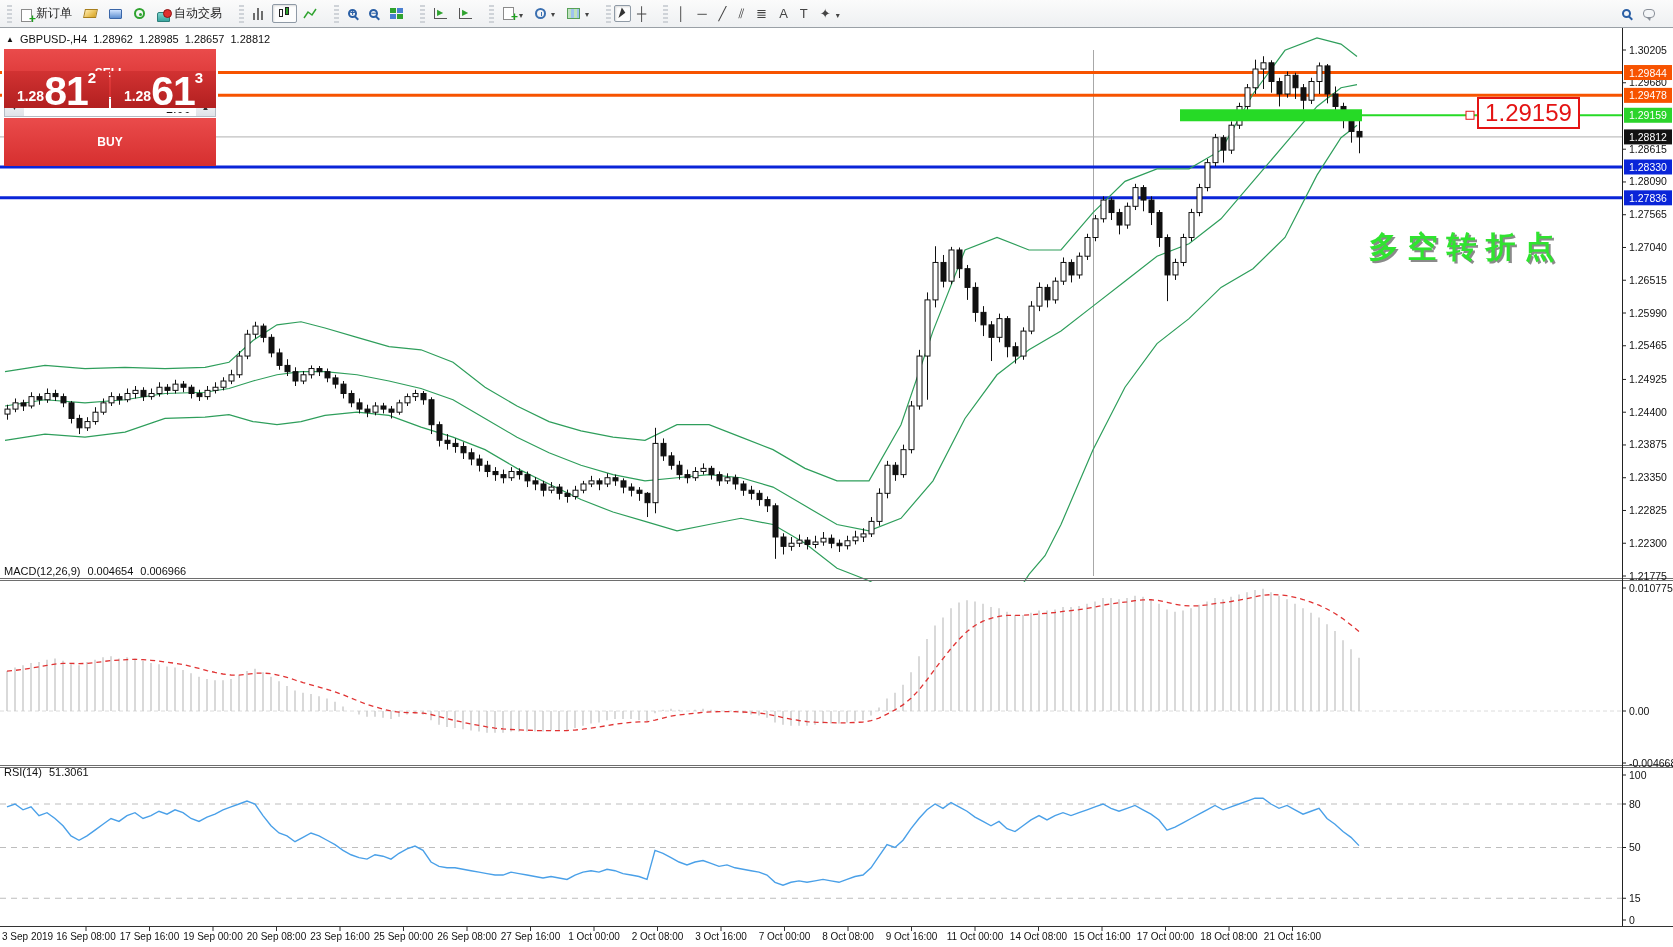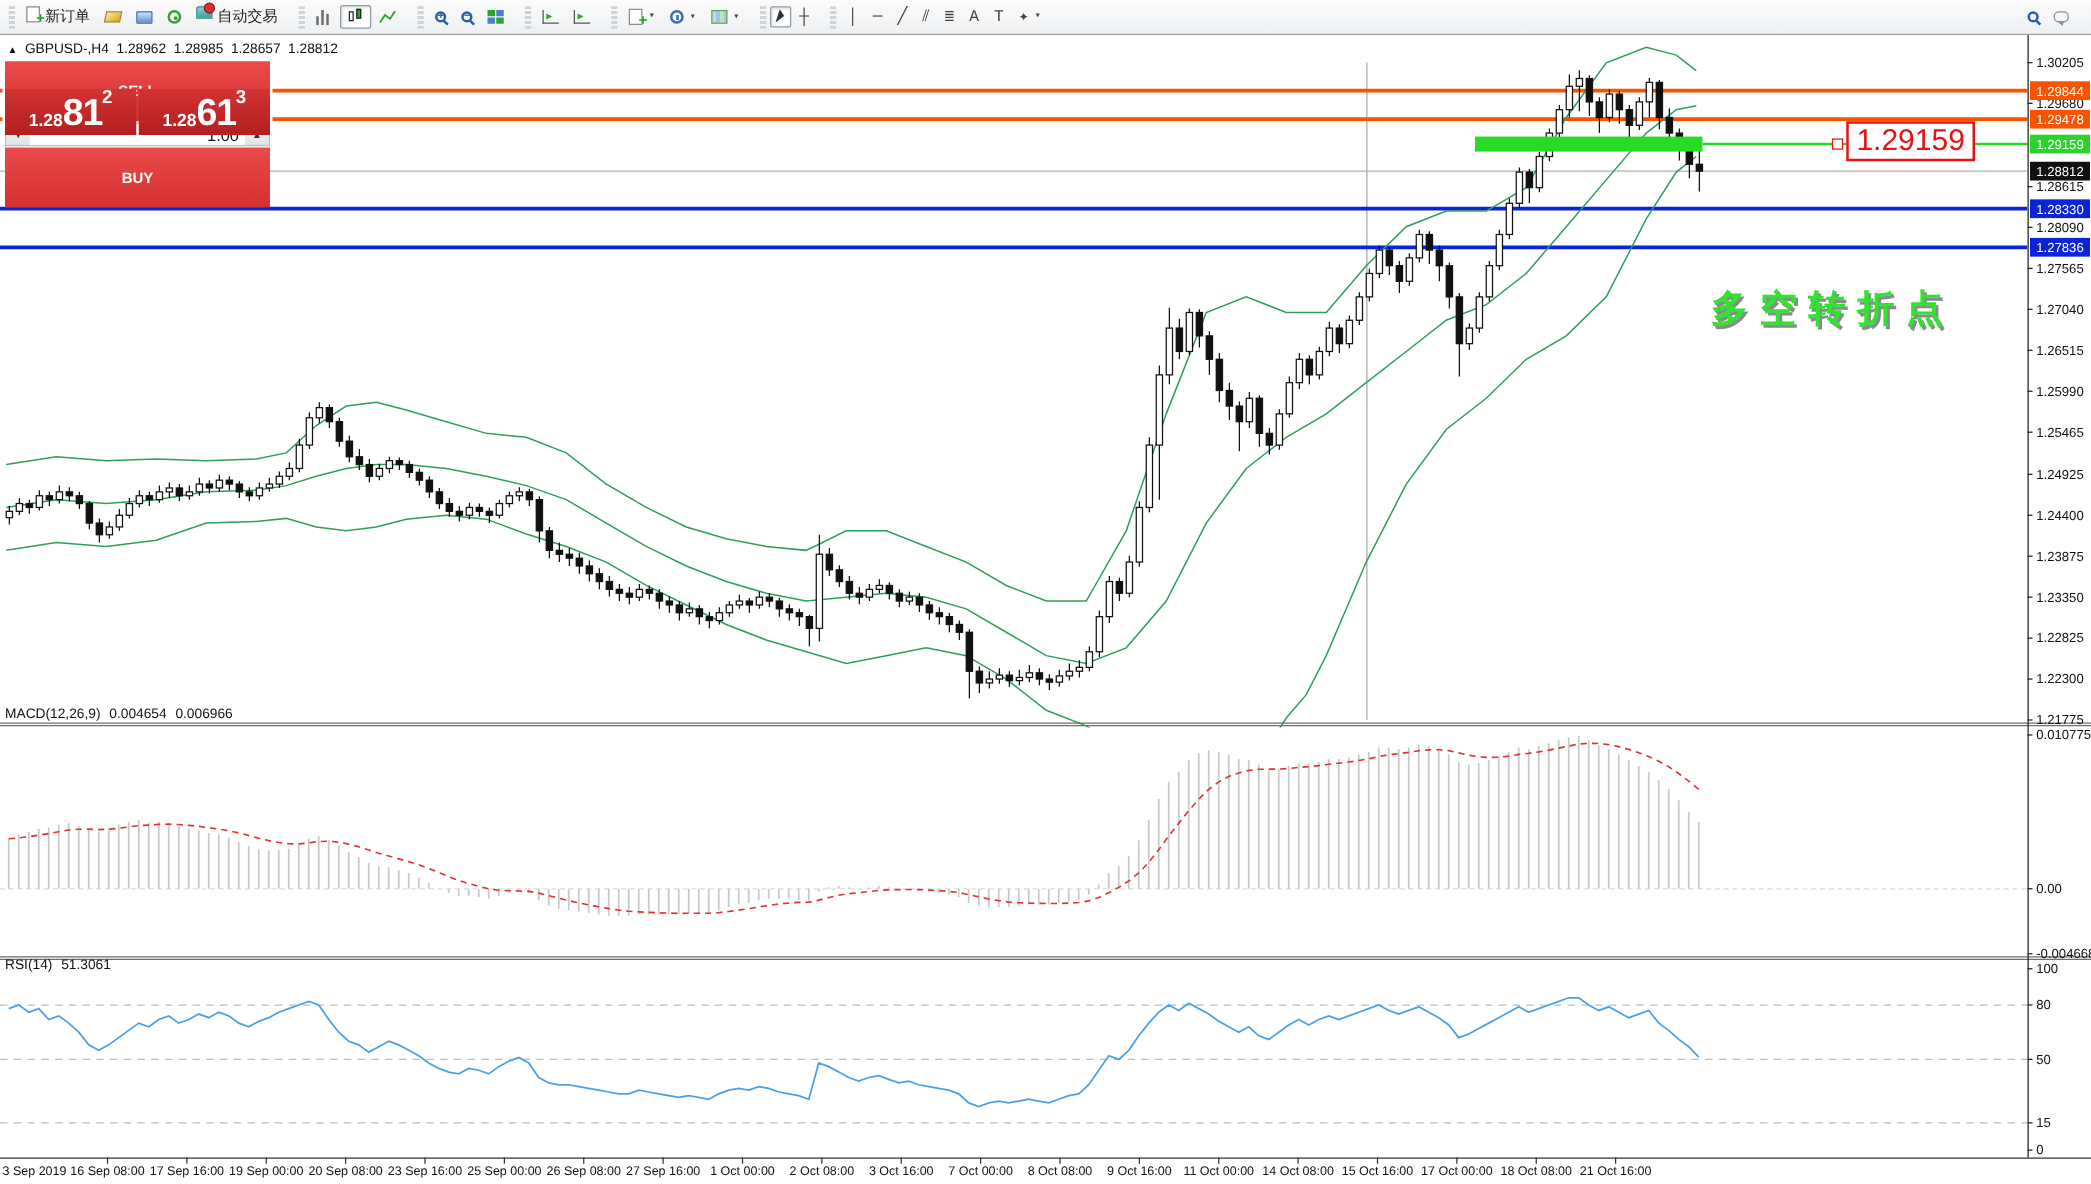--- a/index.html
+++ b/index.html
@@ -5,22 +5,22 @@
   * { margin:0; padding:0; box-sizing:border-box; }
   html,body { width:1673px; height:947px; overflow:hidden; background:#fff;
               font-family:"Liberation Sans","DejaVu Sans",sans-serif; }
   
   .toolbar { position:absolute; top:0; left:0; width:1673px; height:28px;
              background:linear-gradient(#fbfbfb,#eef0f2); border-bottom:1px solid #9aa0a6;
              display:flex; align-items:center; font-size:12px; color:#222; }
   .tgroup { display:flex; align-items:center; height:100%; padding:0 4px; }
   .grip { width:5px; height:18px; margin:0 3px;
           background:repeating-linear-gradient(#cfd3d8 0 2px,transparent 2px 4px); }
-  .tbtn { display:flex; align-items:flex-start; gap:4px; padding:2px 5px; border:1px solid transparent;
-          border-radius:2px; cursor:default; white-space:nowrap;font-family:Liberation Mono, monospace; }
+  .tbtn { display:flex; align-items:flex-end; gap:4px; padding:2px 5px; border:1px solid transparent;
+          border-radius:2px; cursor:default; white-space:nowrap; }
   .tbtn.active { background:#fdfdfd; border:1px solid #8f9aa6; box-shadow:inset 1px 1px 2px #00000022; }
   .caret { font-size:8px; color:#444; margin-left:1px; }
   .tf-btn { padding:3px 7px; color:#333; font-size:11.5px; }
   
   .mi { display:inline-block; position:relative; }
   .i-doc { width:11px; height:13px; background:#fff; border:1px solid #8b8b8b; }
   .i-doc::after { content:"+"; position:absolute; right:-5px; bottom:-5px; color:#1da11d;
                   font-weight:bold; font-size:12px; text-shadow:0 0 1px #fff; }
   .i-gold { width:13px; height:9px; background:linear-gradient(135deg,#ffe9a8,#d9a520);
             border:1px solid #a87f1d; transform:skewX(-12deg); }
@@ -75,21 +75,21 @@
   .tp-btn { flex:0 0 48px; background:linear-gradient(#ea4b4b,#d62f2f); color:#fff; border:none;
             font-size:12px; font-weight:bold; cursor:pointer; }
   .stepper { flex:1; display:flex; border:1px solid #b6bcc4; background:#fff; }
   .step-btn { width:19px; background:linear-gradient(#f7f7f7,#dfe3e8); border:none; font-size:8px;
               color:#333; cursor:pointer; }
   .vol { flex:1; font-size:13px; color:#111; text-align:right; padding:2px 5px 0 0; }
   .tp-row2 { display:flex; gap:2px; margin-top:1px; height:37px; }
   .price-box { flex:1; background:linear-gradient(#d23232,#b22020); color:#fff; display:flex;
                align-items:flex-end; justify-content:center; padding-bottom:2px; cursor:pointer; }
   .price-box .small { font-size:14px; font-weight:bold; line-height:20px; }
-  .price-box .big { font-size:30px; font-weight:bold; line-height:30px; letter-spacing:-1px; }
+  .price-box .big { font-size:41px; font-weight:bold; line-height:30px; letter-spacing:-1px;text-decoration:underline; }
   .price-box .sup { font-size:15px; font-weight:bold; align-self:flex-start; line-height:14px; }
   
   .ind-label { position:absolute; left:4px; font-size:11px; color:#111; display:flex; gap:7px; }
   
   .annotation { position:absolute; top:199px; left:1330px; width:272px; text-align:center;
                 font-size:30px; font-weight:bold; letter-spacing:9px; color:#2fe42f;
                 text-shadow:2px 2px 0 #8a8a8a; white-space:nowrap; }
   .callout { position:absolute; top:69px; left:1477px; width:103px; height:32px; background:#fff;
              border:2px solid #e41414; color:#e41414; font-size:24px; text-align:center;
              line-height:28px; }

